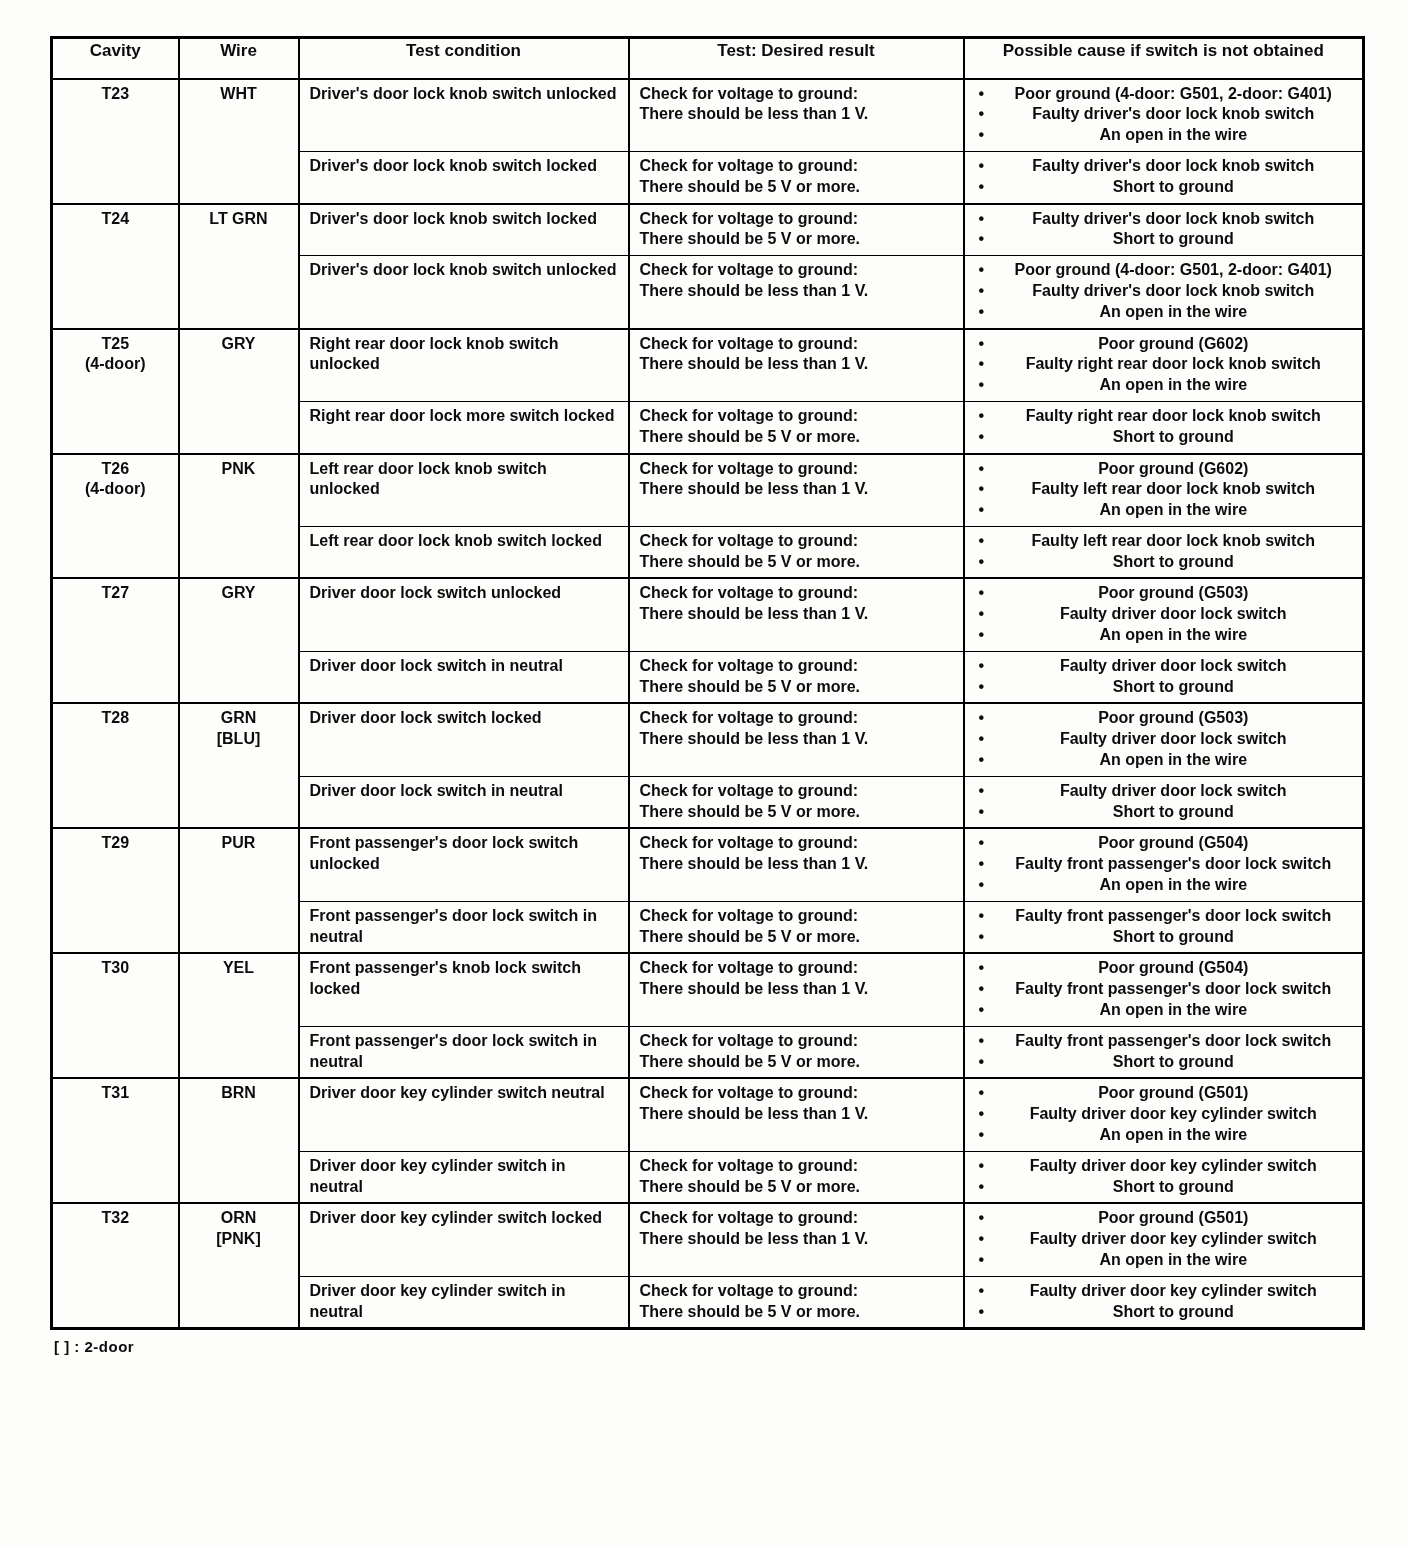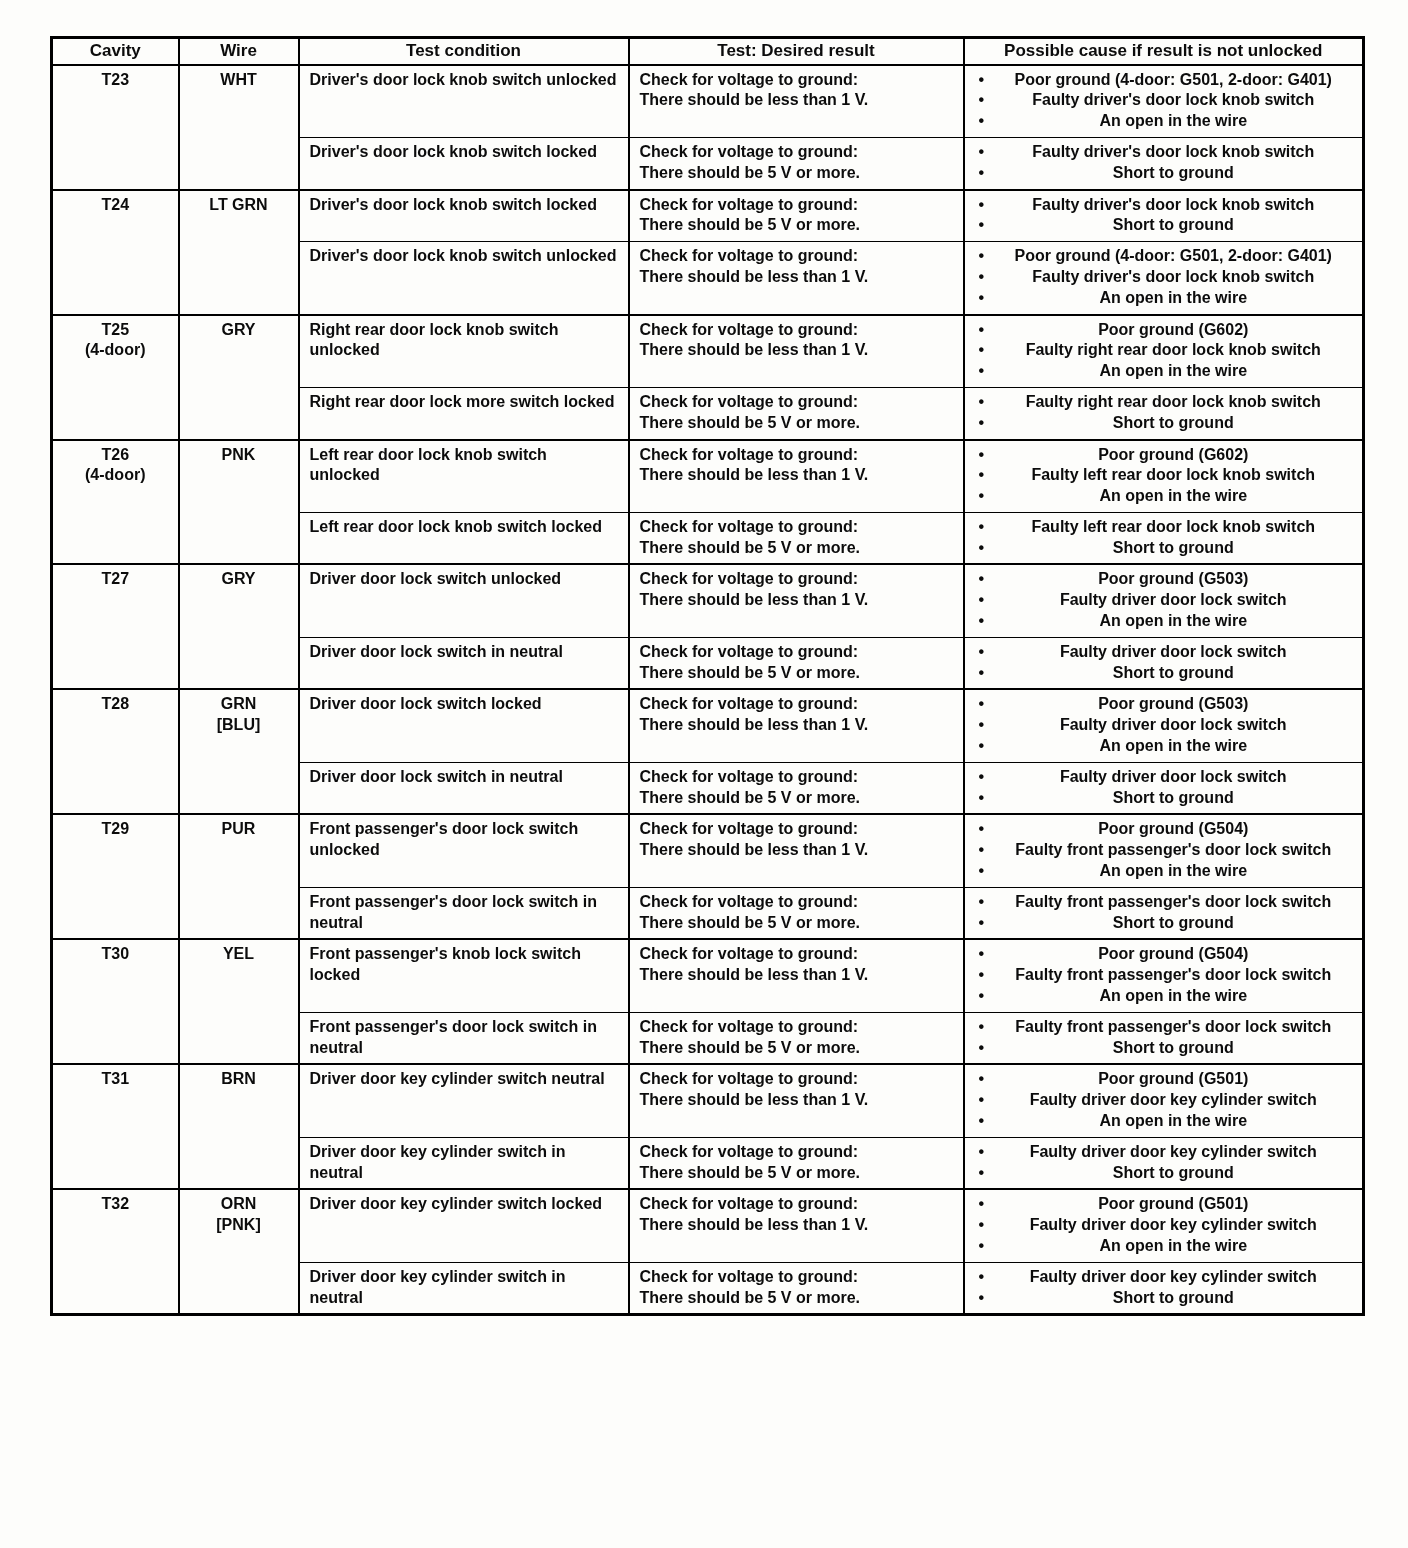--- a/index.html
+++ b/index.html
@@ -36,21 +36,21 @@
   th, td {
     border-left: 2px solid #000;
     border-top: 2px solid #000;
     vertical-align: top;
     font-weight: bold;
   }
   thead th {
     font-size: 17px;
     line-height: 1.15;
     text-align: center;
-    padding: 2px 4px 3px 4px;
+    padding: 2px 4px 17px 4px;
   }
   tbody td {
     font-size: 16px;
     line-height: 1.3;
     padding: 4px 8px 5px 10px;
   }
   tr.subrow td { border-top-width: 1px; }
 
   td.cavity, td.wire {
     text-align: center;
@@ -95,21 +95,21 @@
       <col class="c-cond">
       <col class="c-result">
       <col class="c-cause">
     </colgroup>
     <thead>
       <tr>
         <th>Cavity</th>
         <th>Wire</th>
         <th>Test condition</th>
         <th>Test: Desired result</th>
-        <th>Possible cause if result is not unlocked</th>
+        <th>Possible cause if switch is not obtained</th>
       </tr>
     </thead>
     <tbody>
         <tr>
           <td rowspan="2" class="cavity">T23</td>
           <td rowspan="2" class="wire">WHT</td>
           <td class="condition">Driver's door lock knob switch unlocked</td>
           <td class="result">Check for voltage to ground:
 There should be less than 1 V.</td>
           <td class="cause">
@@ -356,14 +356,15 @@
           <td class="cause">
             <ul class="causes">
               <li>Faulty driver door key cylinder switch</li>
               <li>Short to ground</li>
             </ul>
           </td>
         </tr>
       </tbody>
   </table>
 
+  <div class="footnote">[ ] :   2-door</div>
 
 </div>
 
 </body></html>

